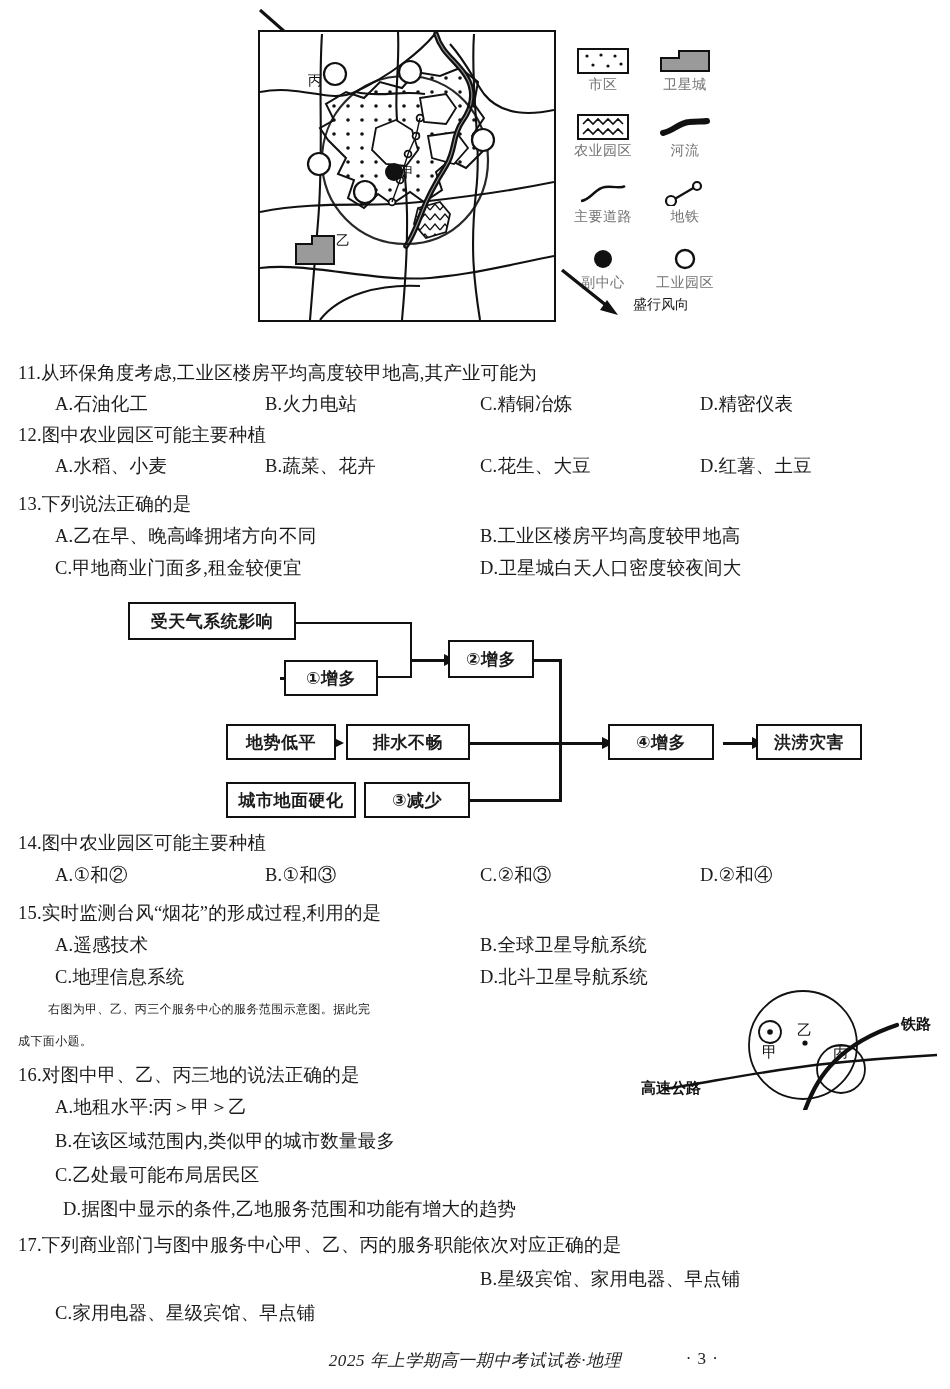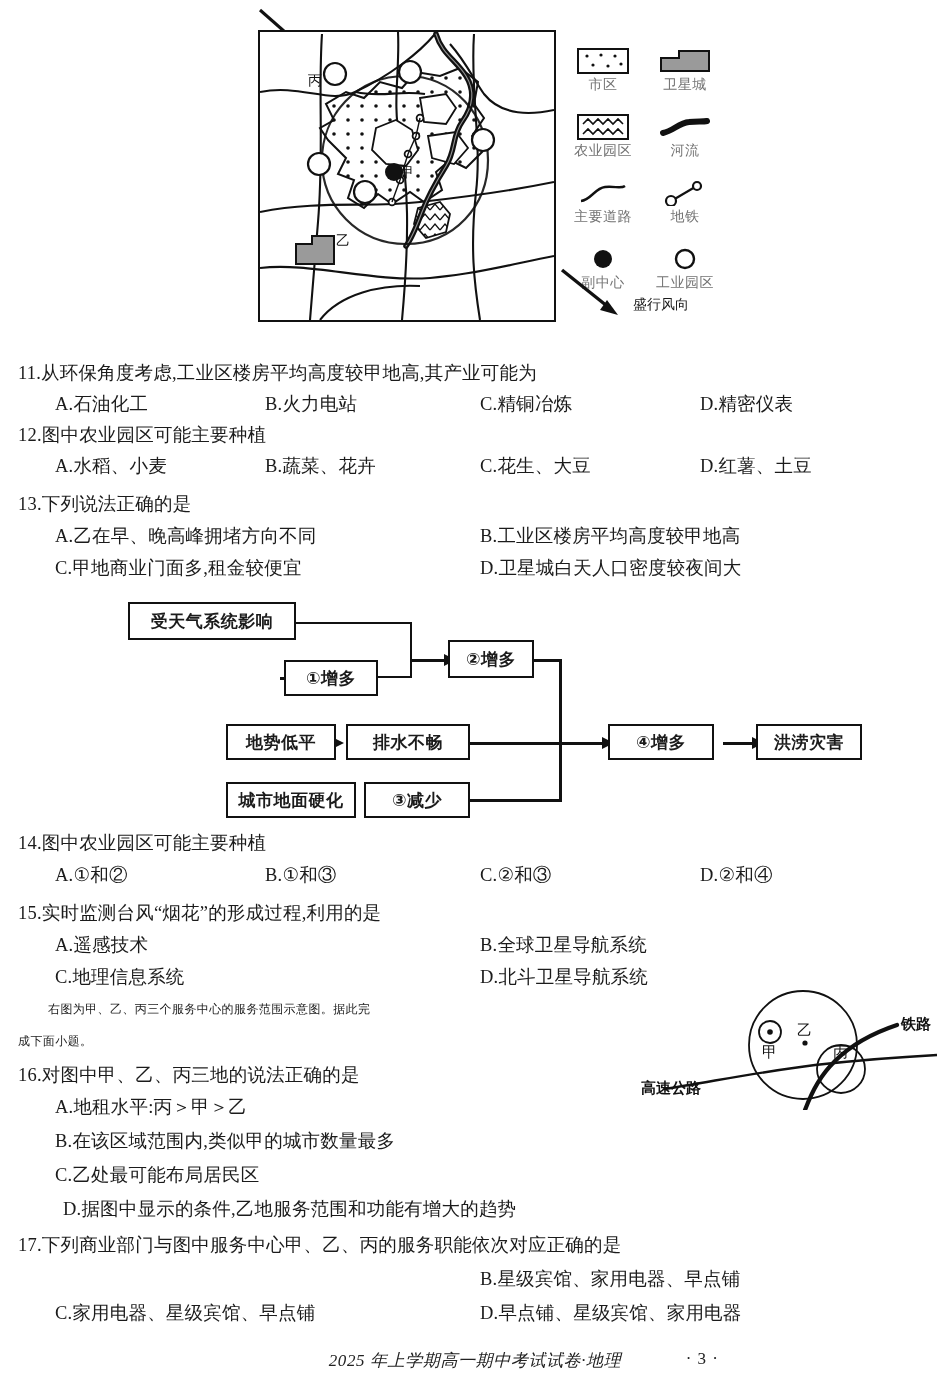--- a/index.html
+++ b/index.html
@@ -584,22 +584,19 @@
 
   <div class="qline" style="left:18px; top:1234px;">
     <span class="qnum">17.</span><span>下列商业部门与图中服务中心甲、乙、丙的服务职能依次对应正确的是</span>
   </div>
   <div class="opt" style="left:480px; top:1268px;">
     <span>B.</span><span>星级宾馆、家用电器、早点铺</span>
   </div>
   <div class="opt" style="left:55px; top:1302px;">
     <span>C.</span><span>家用电器、星级宾馆、早点铺</span>
   </div>
-  <div class="opt" style="left:480px; top:1302px;">
-    <span>D.</span><span>早点铺、星级宾馆、家用电器</span>
-  </div>
 
   <div class="footer">
     <div class="footer-title">2025 年上学期高一期中考试试卷·地理</div>
     <div class="footer-page">· 3 ·</div>
   </div>
 
 </div>
 
 </body></html>

